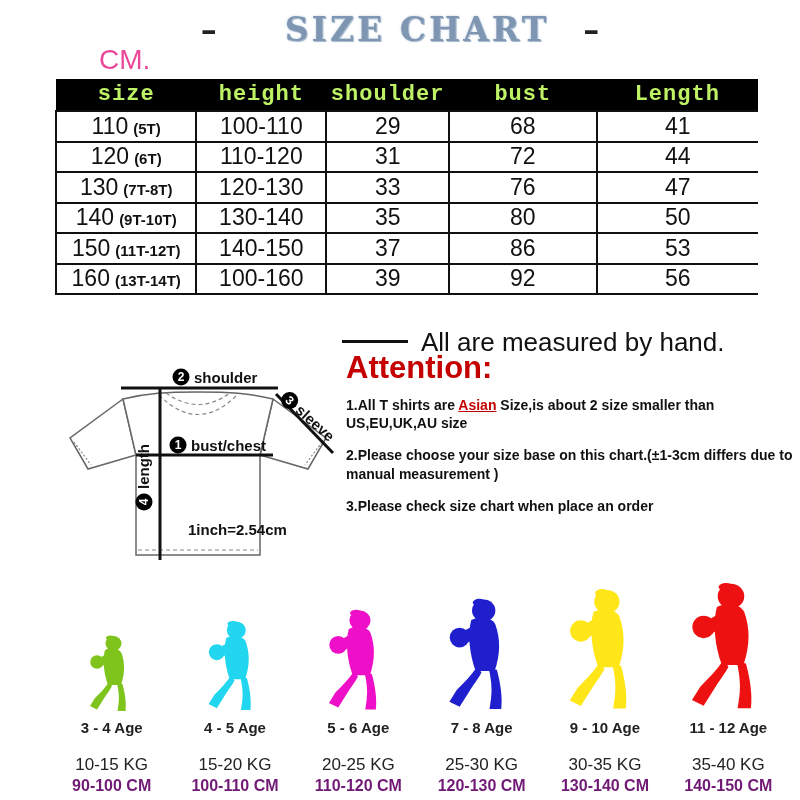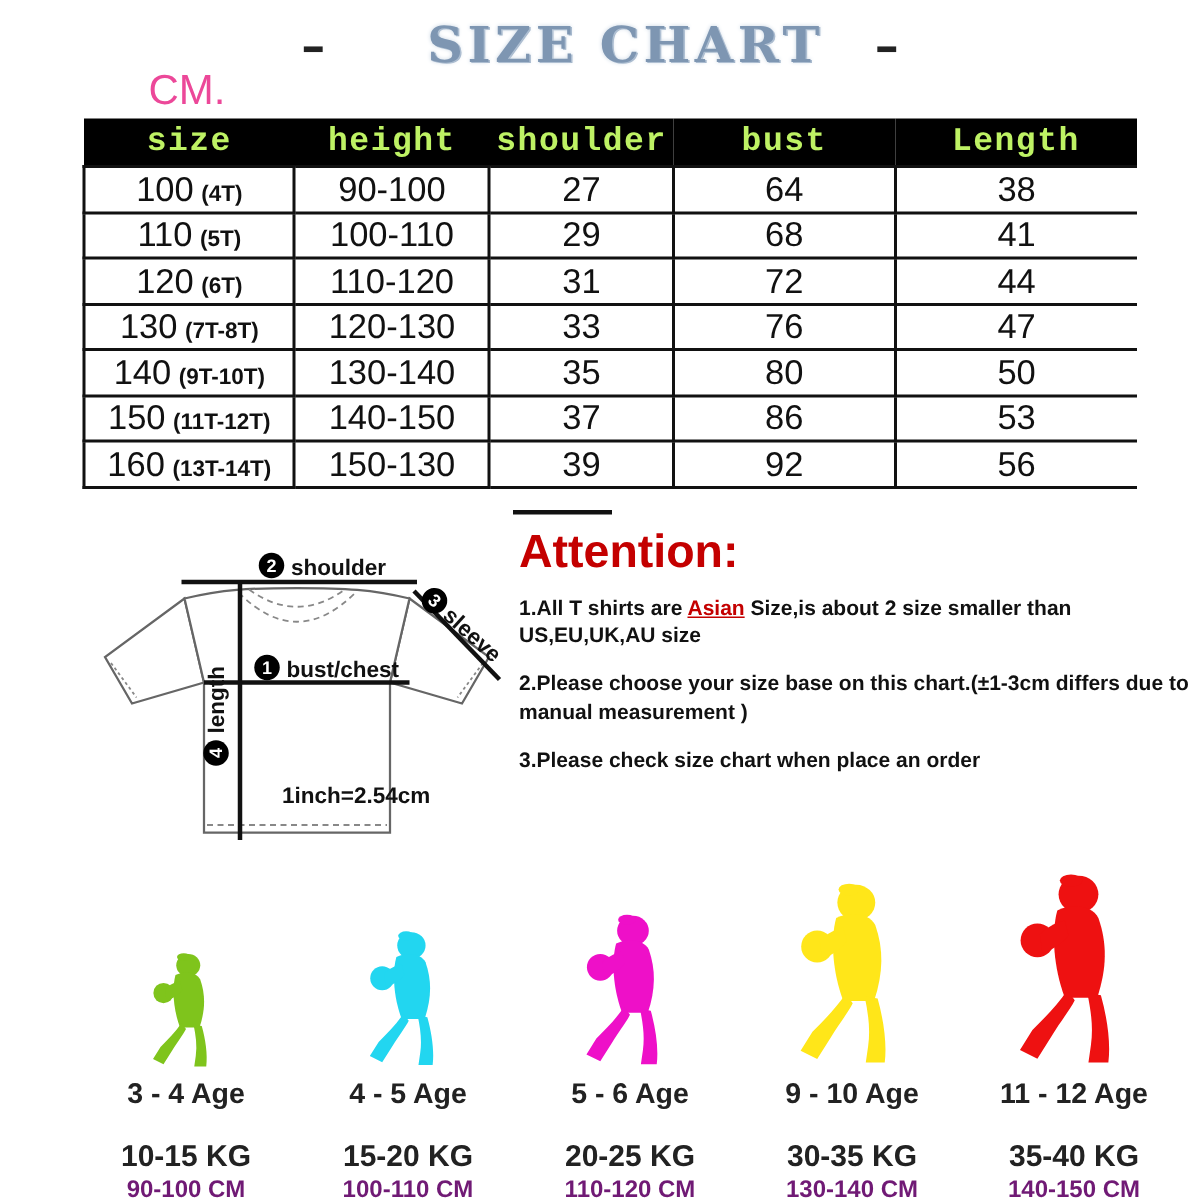--- a/index.html
+++ b/index.html
@@ -35,22 +35,22 @@
   
   .attention{position:absolute;left:346px;top:350px;width:452px;}
   .attention-heading{color:#c40000;font-weight:bold;font-size:31px;margin:0 0 10px 0;}
   .attention p{font-weight:bold;font-size:14px;line-height:1.3;margin:0 0 14px 0;color:#111;}
   .red-word{color:#c40000;text-decoration:underline;}
 
   
   .kids-row{position:absolute;left:50px;top:565px;width:740px;display:flex;}
   .kid-col{flex:1;display:flex;flex-direction:column;align-items:center;}
   .fig-box{height:150px;display:flex;align-items:flex-end;justify-content:center;}
-  .age-label{margin-top:4px;font-size:19px;font-weight:bold;color:#222;white-space:nowrap;}
-  .kg-label{margin-top:19px;font-size:20px;font-weight:bold;color:#222;white-space:nowrap;}
+  .age-label{margin-top:4px;font-size:15px;font-weight:bold;color:#222;white-space:nowrap;}
+  .kg-label{margin-top:19px;font-size:17px;font-weight:normal;color:#222;white-space:nowrap;}
   .cm-label{margin-top:2px;font-size:16px;font-weight:bold;color:#701a75;white-space:nowrap;}
 
   svg text{font-family:"Liberation Sans",sans-serif;}
 </style>
 </head>
 <body>
 
 <div id="page">
 
   <div class="title-row">
@@ -72,27 +72,20 @@
       <tr>
         <th>size</th>
         <th>height</th>
         <th>shoulder</th>
         <th>bust</th>
         <th>Length</th>
       </tr>
     </thead>
     <tbody>
       <tr>
-        <td><span>100</span><span class="sz-tag">(4T)</span></td>
-        <td>90-100</td>
-        <td>27</td>
-        <td>64</td>
-        <td>38</td>
-      </tr>
-      <tr>
         <td><span>110</span><span class="sz-tag">(5T)</span></td>
         <td>100-110</td>
         <td>29</td>
         <td>68</td>
         <td>41</td>
       </tr>
       <tr>
         <td><span>120</span><span class="sz-tag">(6T)</span></td>
         <td>110-120</td>
         <td>31</td>
@@ -115,30 +108,30 @@
       </tr>
       <tr>
         <td><span>150</span><span class="sz-tag">(11T-12T)</span></td>
         <td>140-150</td>
         <td>37</td>
         <td>86</td>
         <td>53</td>
       </tr>
       <tr>
         <td><span>160</span><span class="sz-tag">(13T-14T)</span></td>
-        <td>150-130</td>
+        <td>100-160</td>
         <td>39</td>
         <td>92</td>
         <td>56</td>
       </tr>
     </tbody>
   </table>
 
   <div class="note-line">
-    <span class="dashline"></span>
+    <span class="dashline"></span><span>All are measured by hand.</span>
   </div>
 
   <div class="diagram">
     <svg width="300" height="215" viewBox="0 0 300 215">
 
       <g stroke="#666" stroke-width="1.5" fill="#fff">
         <path d="M75,47 L22,86 L40,117 L88,103 Z"></path>
         <path d="M225,47 L278,86 L260,117 L212,103 Z"></path>
         <path d="M75,47 C100,41 118,40 150,40 C182,40 200,41 225,47 L212,103 L212,203 L88,203 L88,103 Z"></path>
       </g>
@@ -240,20 +233,38 @@
             <path d="M44,94 C36,106 26,116 16,126 L6,142 L20,149 L32,130 C38,120 46,110 50,102 Z"></path>
             <path d="M60,96 C63,110 65,124 63,138 L61,152 L77,152 C79,136 76,116 71,98 Z"></path>
           </g>
         </svg>
       </div>
       <div class="age-label">5 - 6 Age</div>
       <div class="kg-label">20-25 KG</div>
       <div class="cm-label">110-120 CM</div>
     </div>
 
+    <div class="kid-col">
+      <div class="fig-box">
+        <svg viewBox="0 0 100 160" width="73" height="117">
+          <g fill="#1f1fce">
+            <ellipse cx="53" cy="17" rx="16" ry="15"></ellipse>
+              <ellipse cx="47" cy="6" rx="9" ry="5"></ellipse>
+            <path d="M36,30 C48,24 64,26 69,36 C76,56 76,76 68,100 L42,100 C33,76 31,48 36,30 Z"></path>
+            <circle cx="20" cy="54" r="13.5"></circle>
+            <path d="M42,38 C33,40 26,45 22,49 L24,64 C32,62 40,56 45,50 Z"></path>
+            <path d="M44,94 C36,106 26,116 16,126 L6,142 L20,149 L32,130 C38,120 46,110 50,102 Z"></path>
+            <path d="M60,96 C63,110 65,124 63,138 L61,152 L77,152 C79,136 76,116 71,98 Z"></path>
+          </g>
+        </svg>
+      </div>
+      <div class="age-label">7 - 8 Age</div>
+      <div class="kg-label">25-30 KG</div>
+      <div class="cm-label">120-130 CM</div>
+    </div>
 
     <div class="kid-col">
       <div class="fig-box">
         <svg viewBox="0 0 100 160" width="79" height="127">
           <g fill="#ffe619">
             <ellipse cx="53" cy="17" rx="16" ry="15"></ellipse>
               <ellipse cx="47" cy="6" rx="9" ry="5"></ellipse>
             <path d="M36,30 C48,24 64,26 69,36 C76,56 76,76 68,100 L42,100 C33,76 31,48 36,30 Z"></path>
             <circle cx="20" cy="54" r="13.5"></circle>
             <path d="M42,38 C33,40 26,45 22,49 L24,64 C32,62 40,56 45,50 Z"></path>

